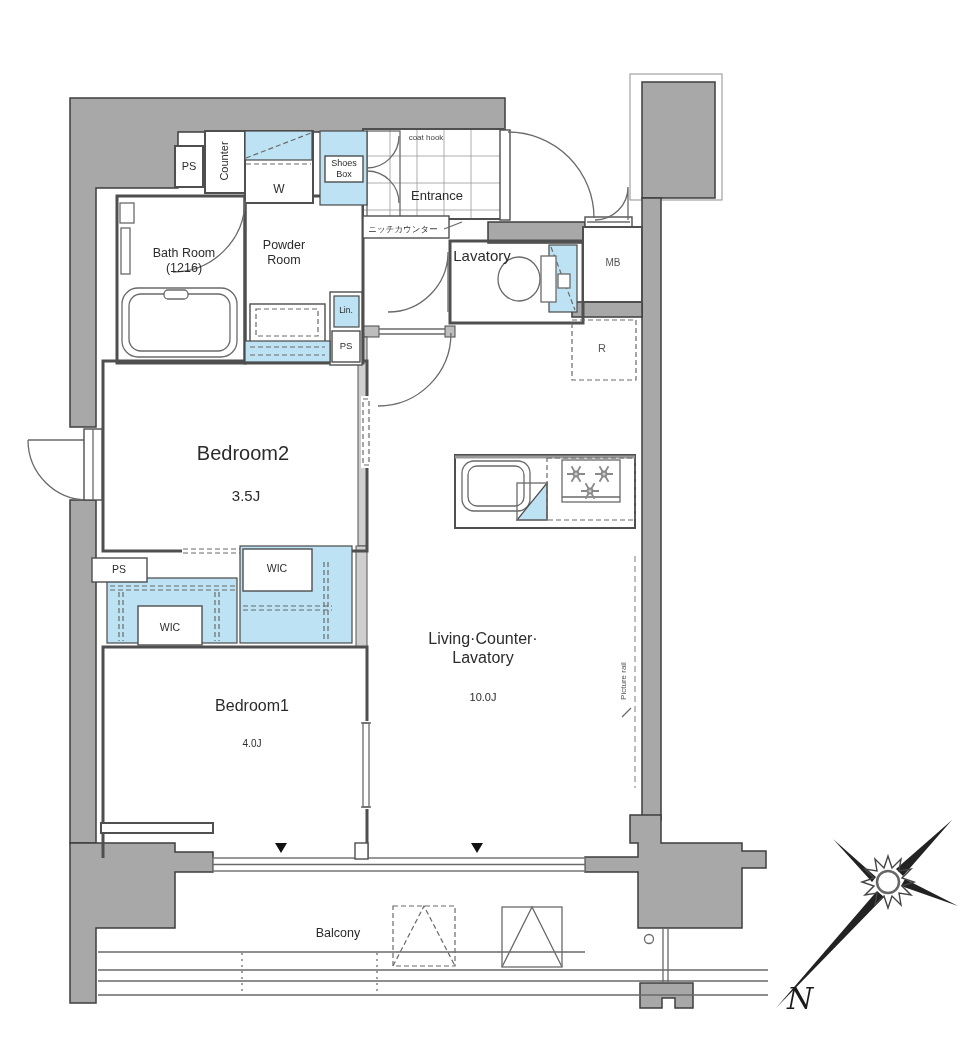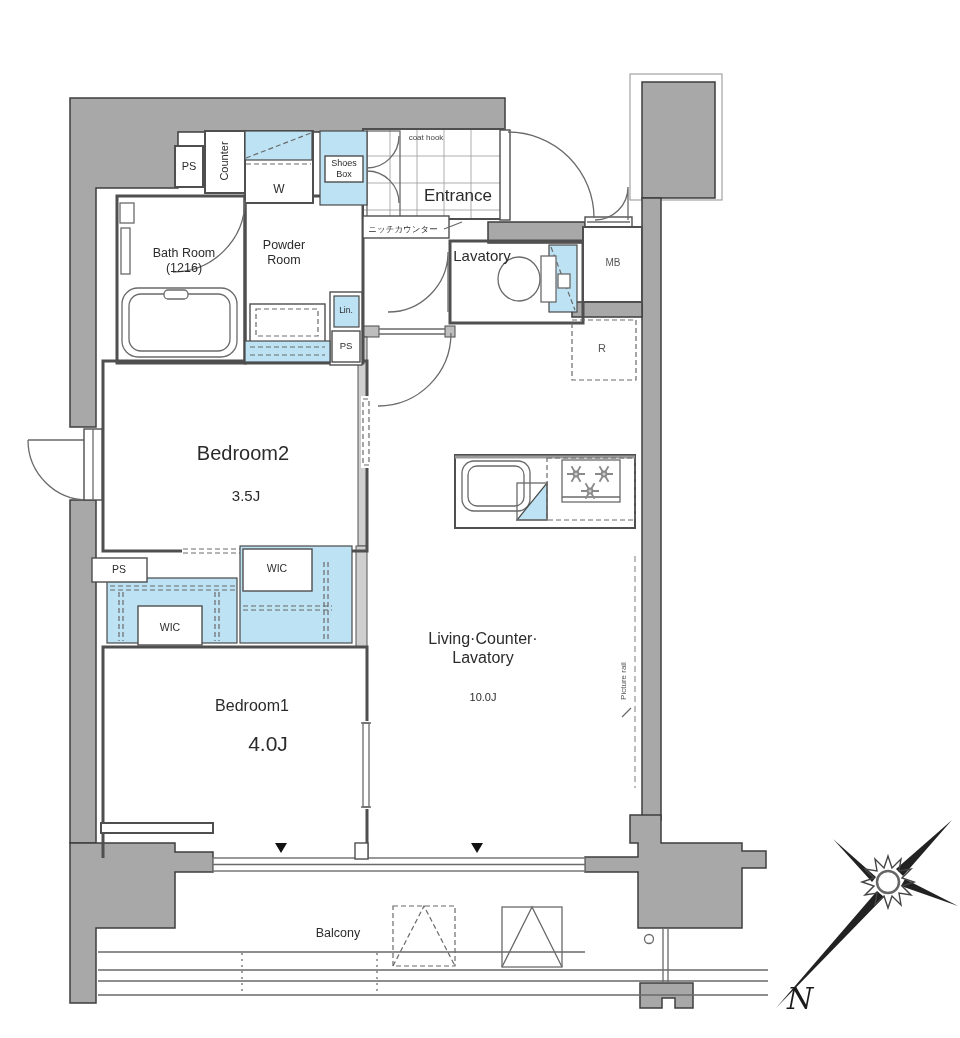--- a/index.html
+++ b/index.html
@@ -175,42 +175,42 @@
 </svg>
 
 <div class="lbl" style="left:189px;top:167px;font-size:11px">PS</div>
 <div class="lbl rot" style="left:225px;top:161px;font-size:11px">Counter</div>
 <div class="lbl" style="left:279px;top:189px;font-size:12px">W</div>
 <div class="lbl" style="left:344px;top:169px;font-size:9px">
   <span style="display:block">Shoes</span>
   <span style="display:block">Box</span>
 </div>
 <div class="lbl" style="left:426px;top:138px;font-size:8px;color:#444">coat hook</div>
-<div class="lbl" style="left:458px;top:196px;font-size:17px">Entrance</div>
+<div class="lbl" style="left:437px;top:196px;font-size:13px">Entrance</div>
 <div class="lbl" style="left:403px;top:229px;font-size:8.5px">ニッチカウンター</div>
 <div class="lbl" style="left:482px;top:256px;font-size:15px">Lavatory</div>
 <div class="lbl" style="left:613px;top:263px;font-size:10px;color:#555">MB</div>
 <div class="lbl" style="left:184px;top:261px;font-size:12.5px">
   <span style="display:block">Bath Room</span>
   <span style="display:block">(1216)</span>
 </div>
 <div class="lbl" style="left:284px;top:253px;font-size:12.5px">
   <span style="display:block">Powder</span>
   <span style="display:block">Room</span>
 </div>
 <div class="lbl" style="left:346px;top:310px;font-size:8.5px">Lin.</div>
 <div class="lbl" style="left:346px;top:346px;font-size:9.5px">PS</div>
 <div class="lbl" style="left:602px;top:349px;font-size:11px;color:#555">R</div>
 <div class="lbl" style="left:243px;top:453px;font-size:20px">Bedroom2</div>
 <div class="lbl" style="left:246px;top:496px;font-size:15px">3.5J</div>
 <div class="lbl" style="left:119px;top:569px;font-size:10.5px">PS</div>
 <div class="lbl" style="left:277px;top:568px;font-size:10.5px">WIC</div>
 <div class="lbl" style="left:170px;top:627px;font-size:10.5px">WIC</div>
 <div class="lbl" style="left:252px;top:706px;font-size:16px">Bedroom1</div>
-<div class="lbl" style="left:268px;top:744px;font-size:21px">4.0J</div>
+<div class="lbl" style="left:252px;top:744px;font-size:10px">4.0J</div>
 <div class="lbl" style="left:483px;top:648px;font-size:16px">
   <span style="display:block">Living·Counter·</span>
   <span style="display:block">Lavatory</span>
 </div>
 <div class="lbl" style="left:483px;top:698px;font-size:11px">10.0J</div>
 <div class="lbl rot" style="left:624px;top:681px;font-size:8px;color:#555">Picture rail</div>
 <div class="lbl" style="left:338px;top:933px;font-size:12.5px">Balcony</div>
 <div class="lbl north" style="left:800px;top:999px;font-size:30px">N</div>
 </div>
 

